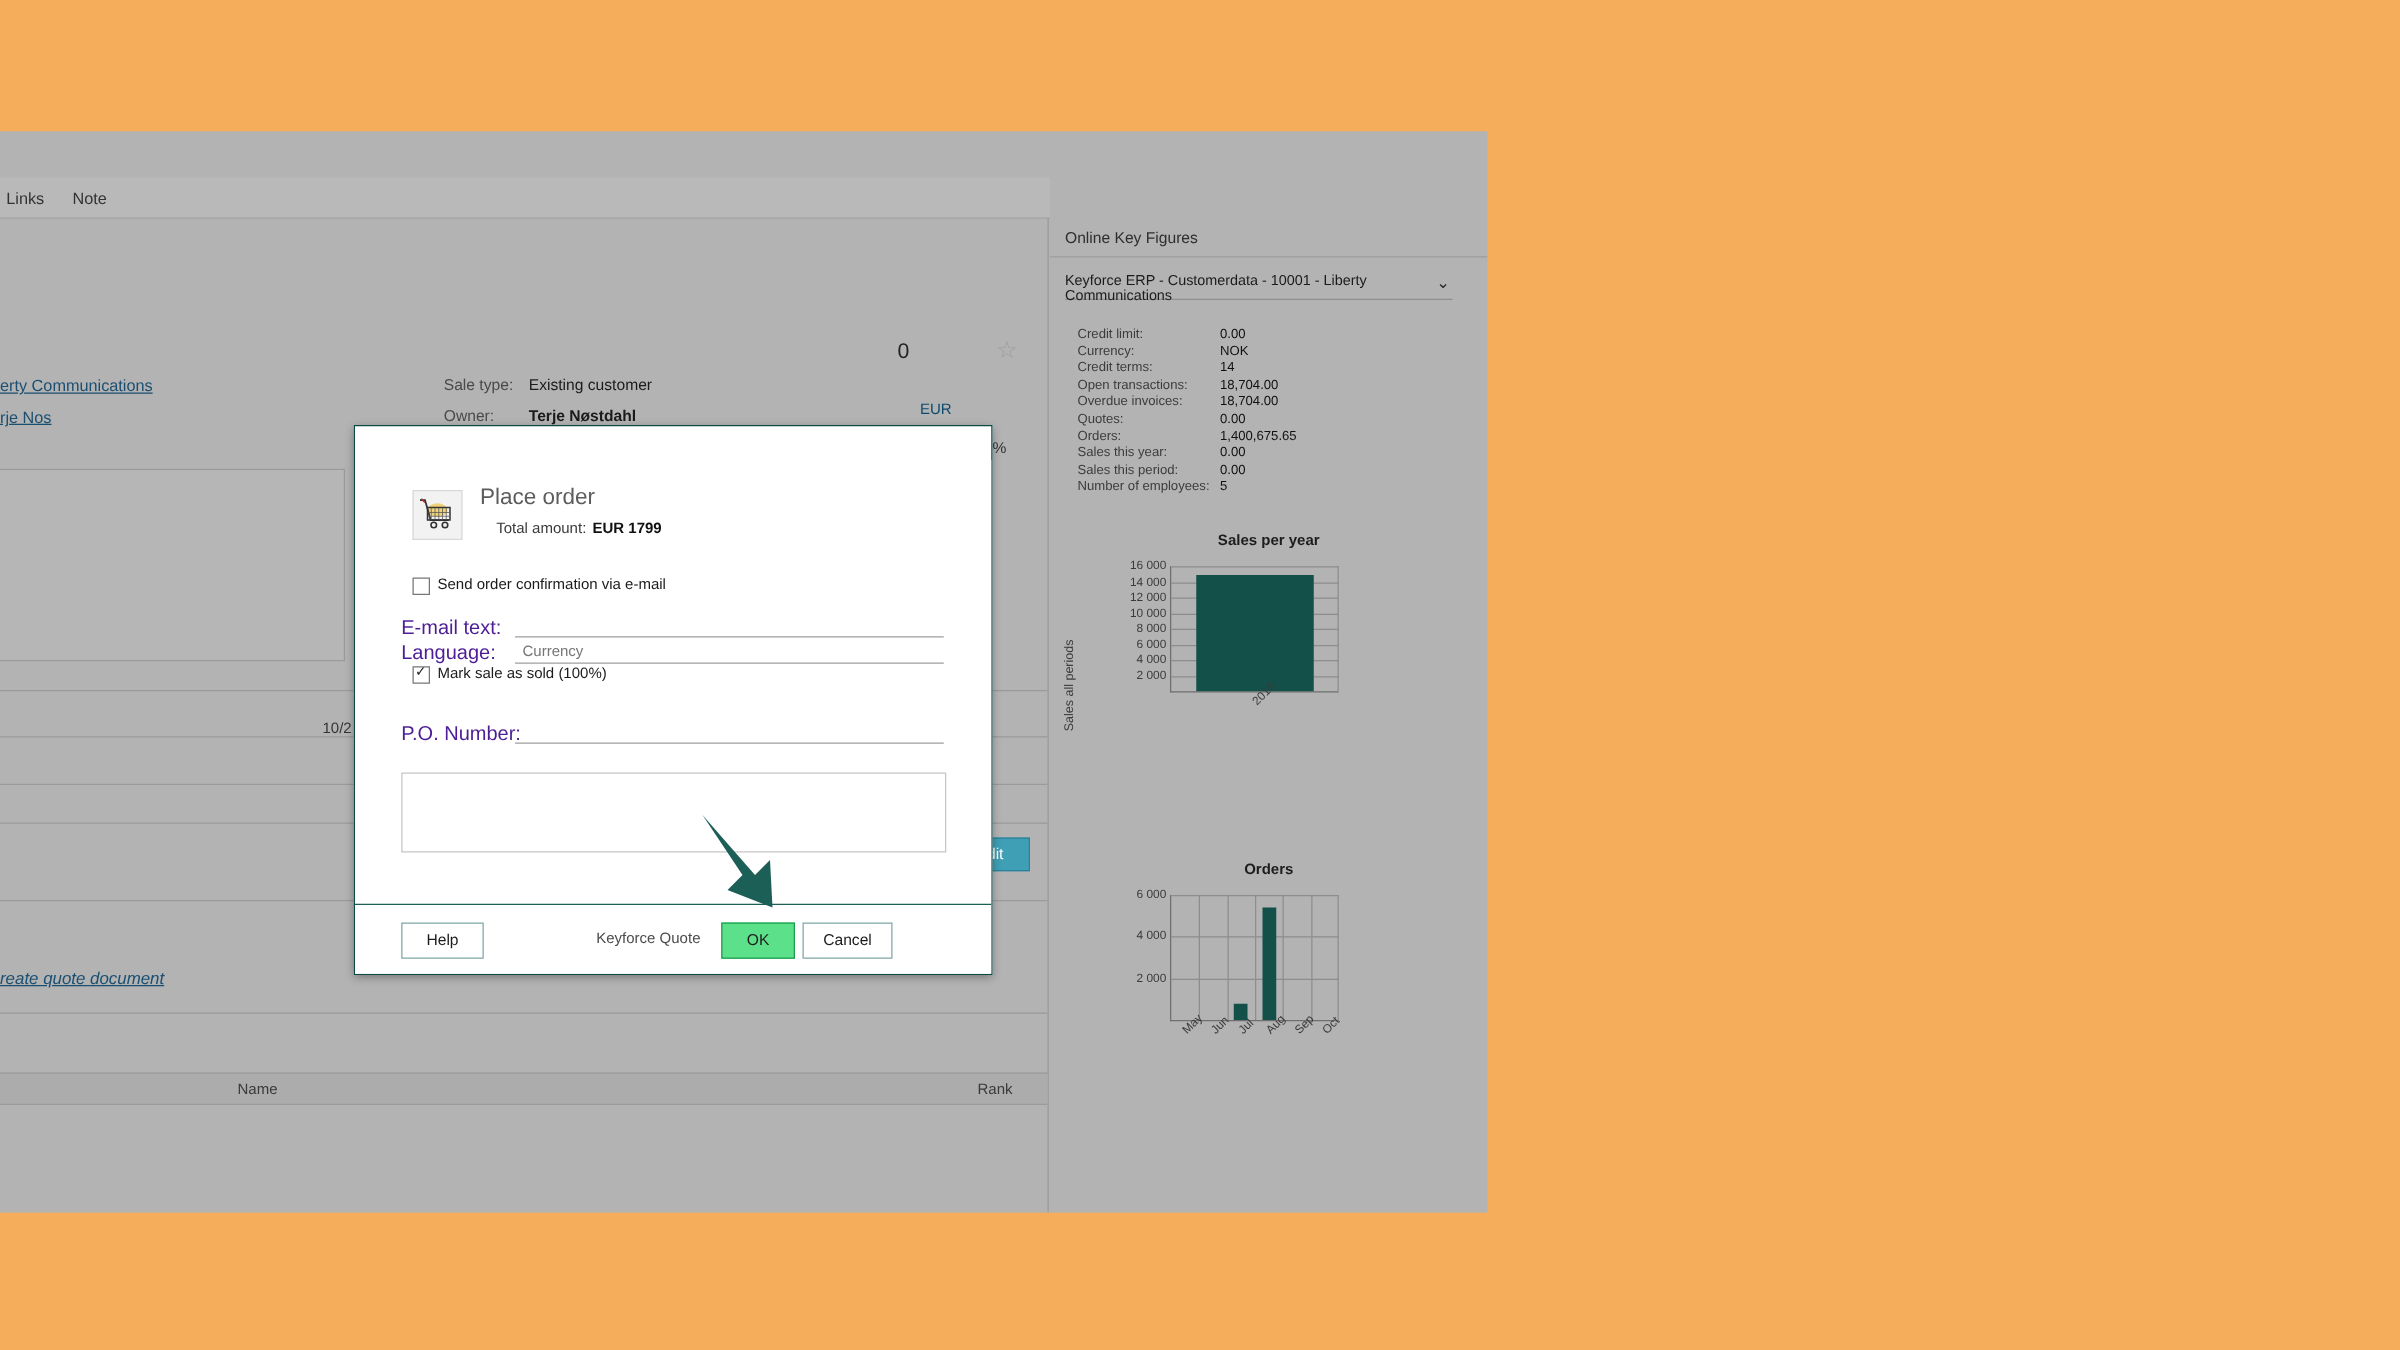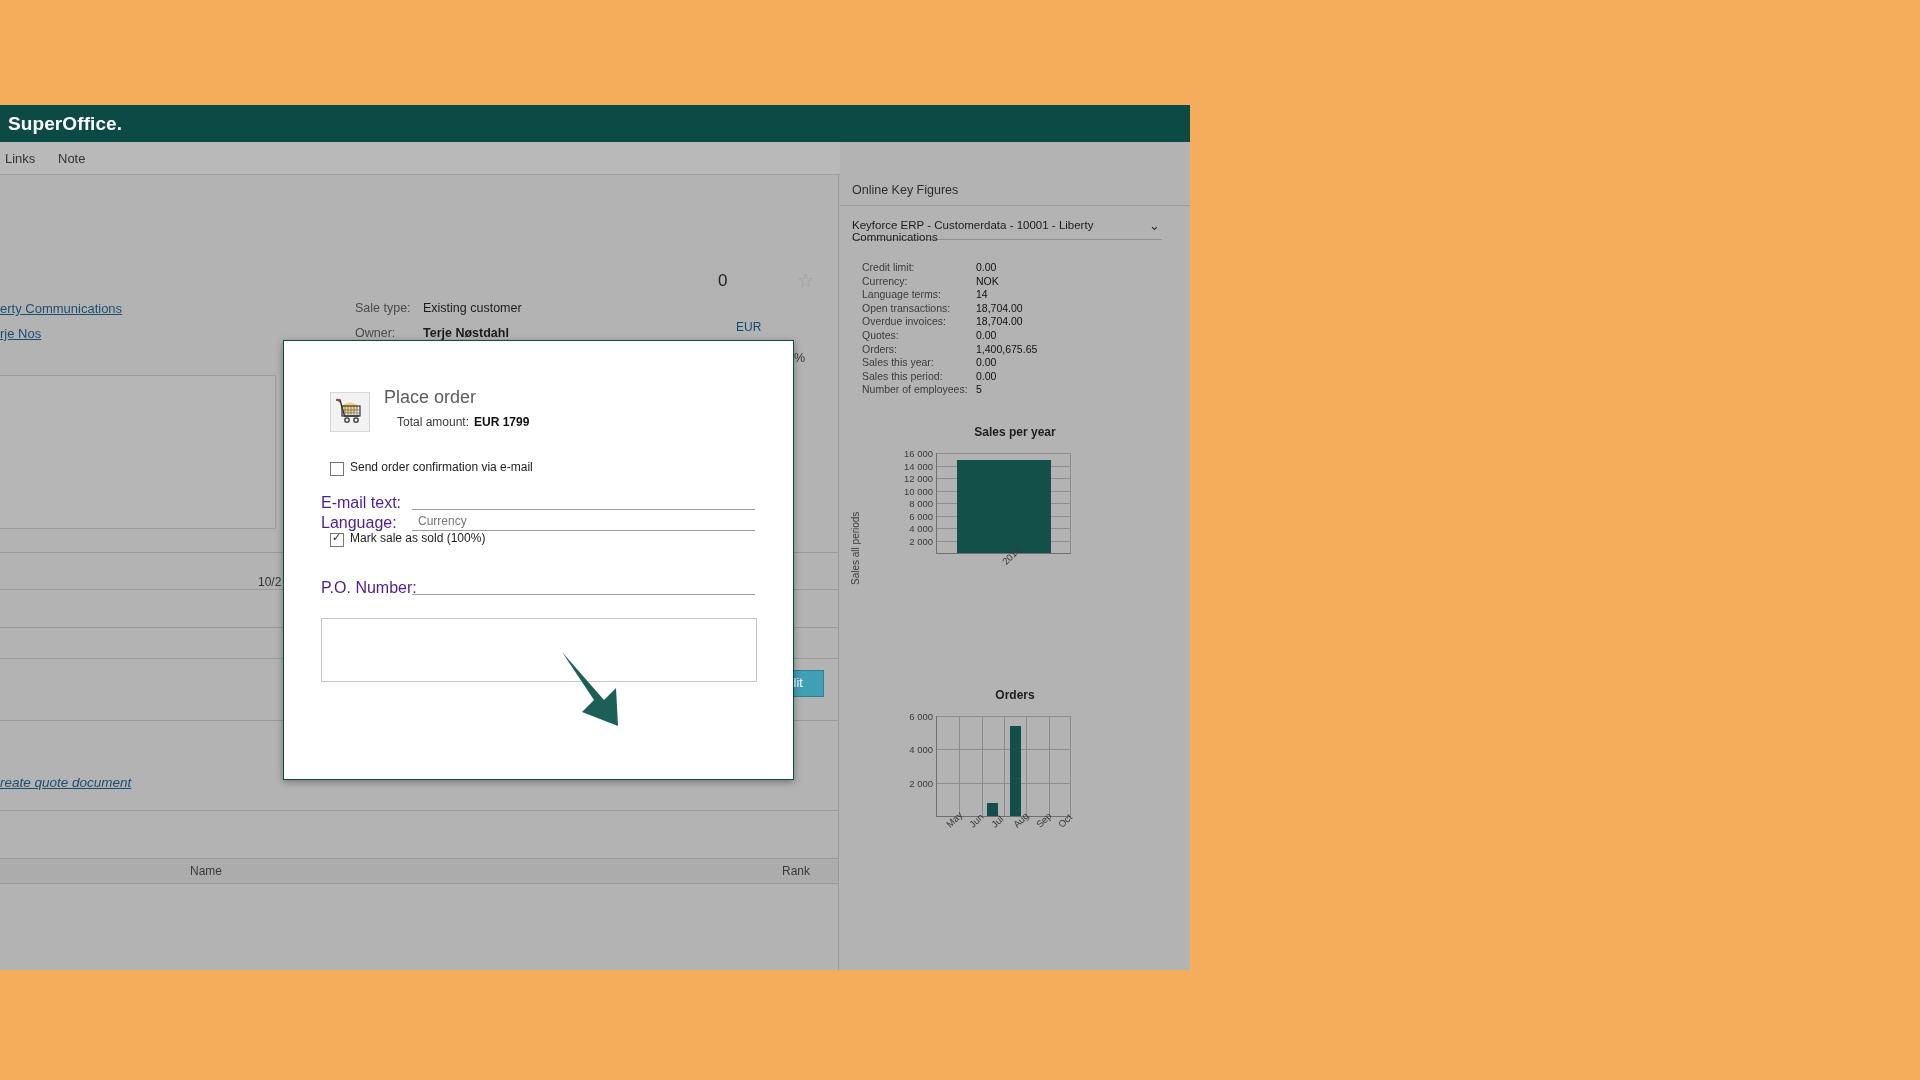--- a/index.html
+++ b/index.html
@@ -179,23 +179,20 @@
     white-space:nowrap;
   }
 </style>
 </head>
 <body>
 
 <div class="root">
 
   <div class="app-window">
 
-    <div class="app-topbar">
-      <div class="brand"><span>SuperOffice</span><span class="dot">.</span></div>
-    </div>
 
     <div class="tabbar">
       <div class="tab tab-links">Links</div>
       <div class="tab tab-note">Note</div>
     </div>
 
     <div class="main-pane">
 
       <div class="amount-row">
         <div class="amount-num">0</div>
@@ -256,21 +253,21 @@
       <div class="kf-list">
         <div class="kf-row">
             <span class="kf-k">Credit limit:</span>
             <span class="kf-v">0.00</span>
           </div>
         <div class="kf-row">
             <span class="kf-k">Currency:</span>
             <span class="kf-v">NOK</span>
           </div>
         <div class="kf-row">
-            <span class="kf-k">Language terms:</span>
+            <span class="kf-k">Credit terms:</span>
             <span class="kf-v">14</span>
           </div>
         <div class="kf-row">
             <span class="kf-k">Open transactions:</span>
             <span class="kf-v">18,704.00</span>
           </div>
         <div class="kf-row">
             <span class="kf-k">Overdue invoices:</span>
             <span class="kf-v">18,704.00</span>
           </div>
@@ -388,20 +385,26 @@
 
       <div class="chk checked" style="left:46px;top:165px;"></div>
       <div class="chk-lbl" style="left:66px;top:163px;">Mark sale as sold (100%)</div>
 
       <div class="frm-lbl" style="left:37px;top:211px;">P.O. Number:</div>
       <div class="frm-line" style="left:128px;top:226px;width:343px;"></div>
 
       <div class="note-box"></div>
     </div>
 
+    <div class="dlg-foot">
+      <div class="btn btn-help">Help</div>
+      <div class="foot-note">Keyforce Quote</div>
+      <div class="btn btn-ok">OK</div>
+      <div class="btn btn-cancel">Cancel</div>
+    </div>
   </div>
 
   <div class="arrow">
     <svg width="70" height="80" viewBox="0 0 70 80">
       <path d="M2 2 L44 50 L56 38 L58 76 L22 62 L34 50 Z" fill="#1b5f57"></path>
     </svg>
   </div>
 
 </div>
 

